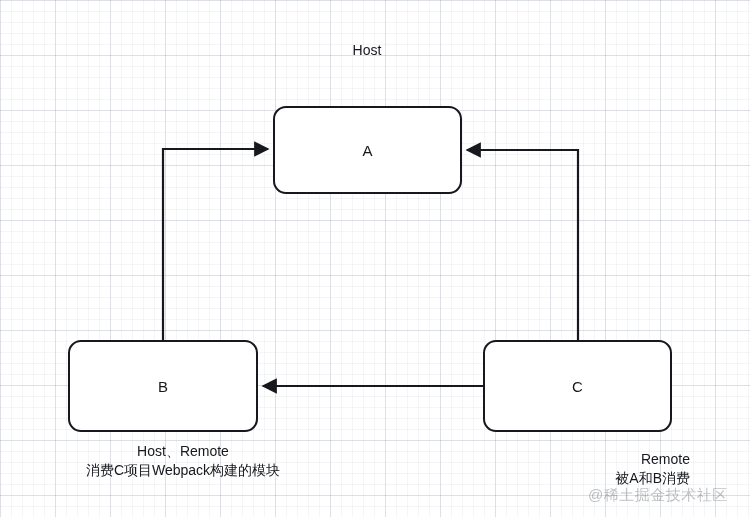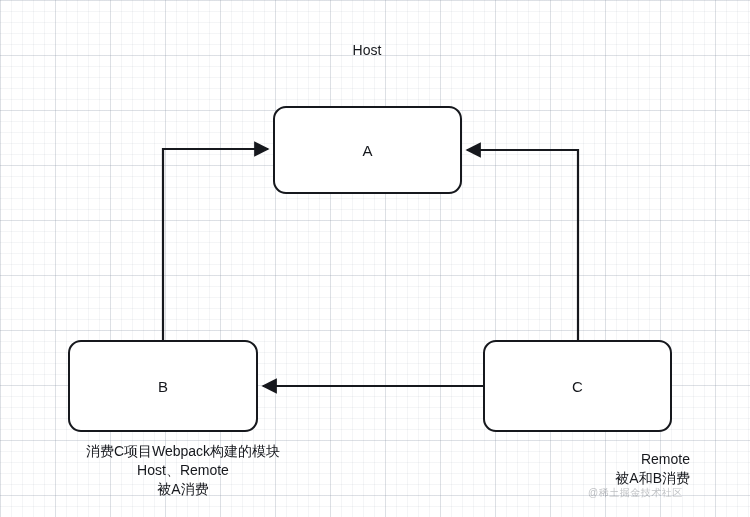--- a/index.html
+++ b/index.html
@@ -64,21 +64,21 @@
   .caption div { display: block; }
 
   #caption-host    { left: 227px; top: 41px;  width: 280px; }
   #caption-b       { left: 43px;  top: 442px; width: 280px; }
   #caption-c       { left: 462px; top: 450px; width: 228px; text-align: right; }
 
   #watermark {
     position: absolute;
     left: 588px;
     top: 486px;
-    font-size: 10px;
+    font-size: 15px;
     color: rgba(40,45,55,0.30);
     letter-spacing: 0.5px;
     white-space: nowrap;
   }
 </style>
 </head>
 <body>
 
 <div id="canvas">
 
@@ -106,23 +106,22 @@
 
   <div class="node" id="node-b">
     <span class="node-label">B</span>
   </div>
 
   <div class="node" id="node-c">
     <span class="node-label">C</span>
   </div>
 
   <div class="caption" id="caption-b">
+    <div>Host、Remote</div>
     <div>消费C项目Webpack构建的模块</div>
-    <div>Host、Remote</div>
-    <div>被A消费</div>
   </div>
 
   <div class="caption" id="caption-c">
     <div>Remote</div>
     <div>被A和B消费</div>
   </div>
 
   <div id="watermark">@稀土掘金技术社区</div>
 
 </div>

